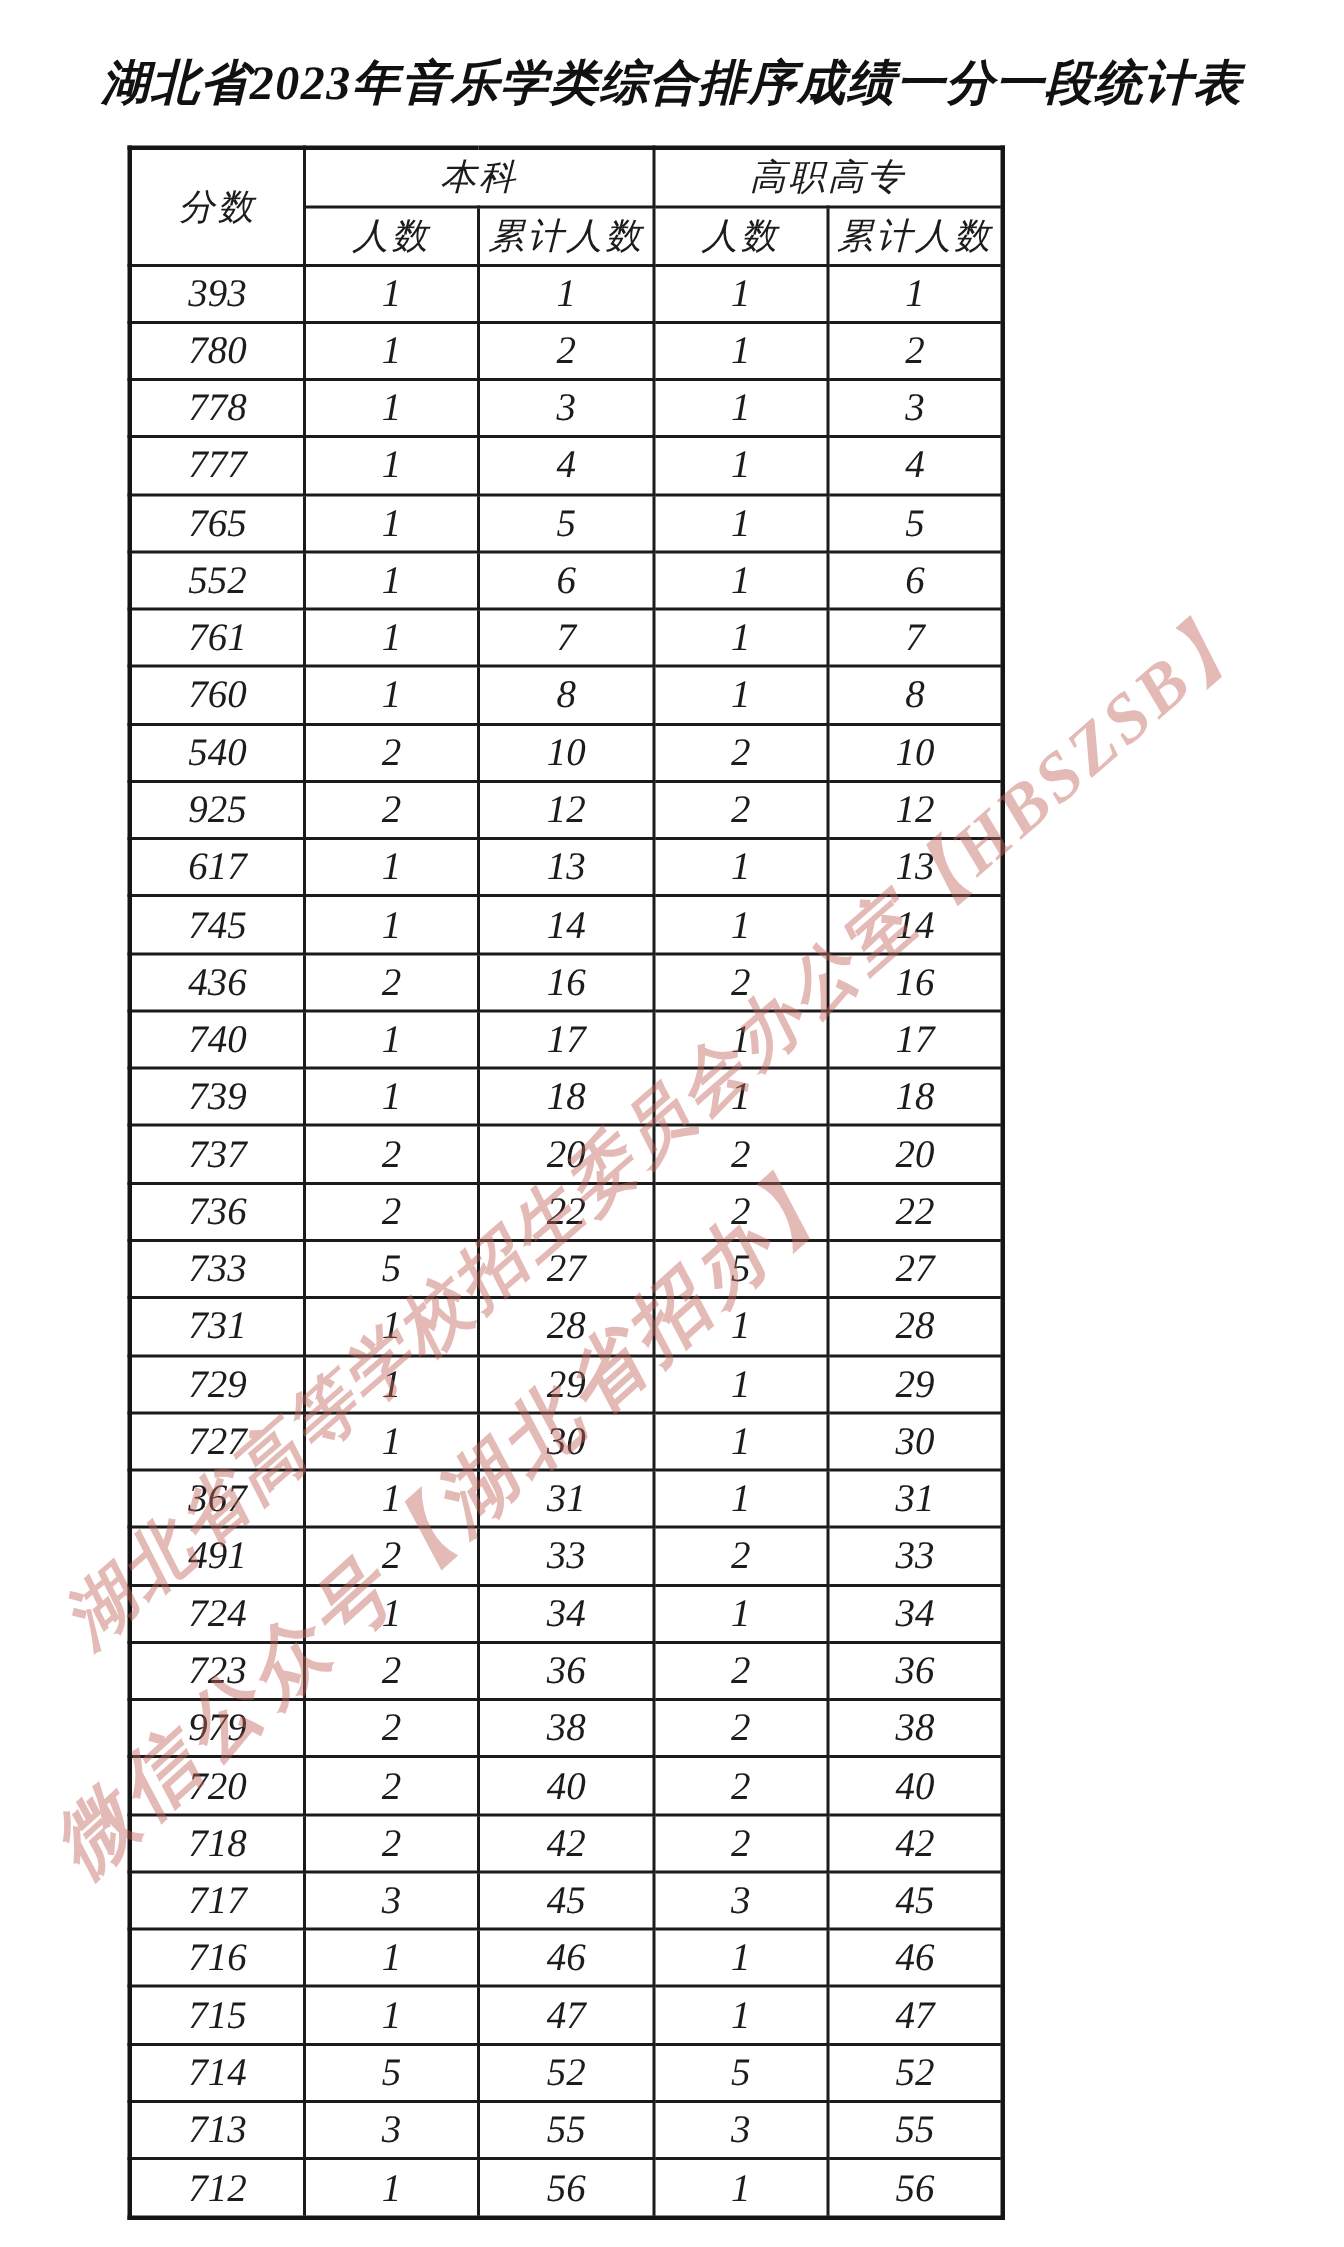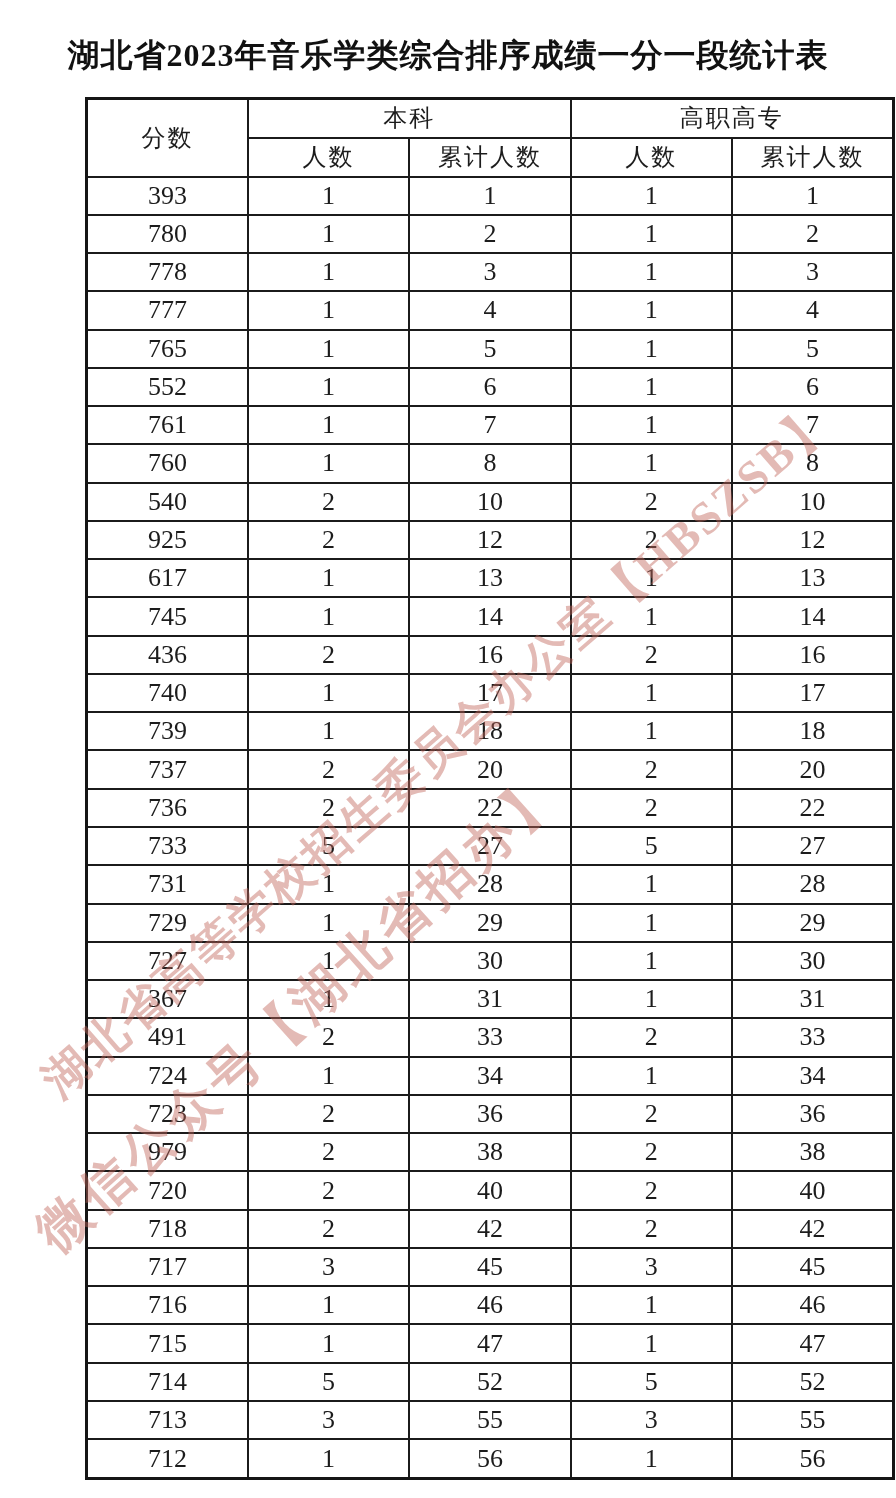--- a/index.html
+++ b/index.html
@@ -3,34 +3,35 @@
 <meta charset="utf-8">
 <style>
   html,body{margin:0;padding:0;background:#ffffff;}
   .page{
     position:relative;
     width:896px;height:1498px;
     background:#ffffff;
     overflow:hidden;
     font-family:"Liberation Serif","DejaVu Serif",serif;
     color:#1c1c1c;
+    font-style:italic;
   }
   .page-title{
     position:absolute;
     left:0;top:34px;width:896px;
     text-align:center;
     font-size:32px;
     font-weight:bold;
     letter-spacing:1px;
     color:#111;
   }
   table.score-table{
     position:absolute;
     left:85px;top:97px;
-    width:810px;height:1383px;
+    width:585px;height:1383px;
     border-collapse:collapse;
     table-layout:fixed;
     background:transparent;
   }
   table.score-table col{width:20%;}
   table.score-table th,
   table.score-table td{
     border:2px solid #1b1b1b;
     text-align:center;
     vertical-align:middle;

